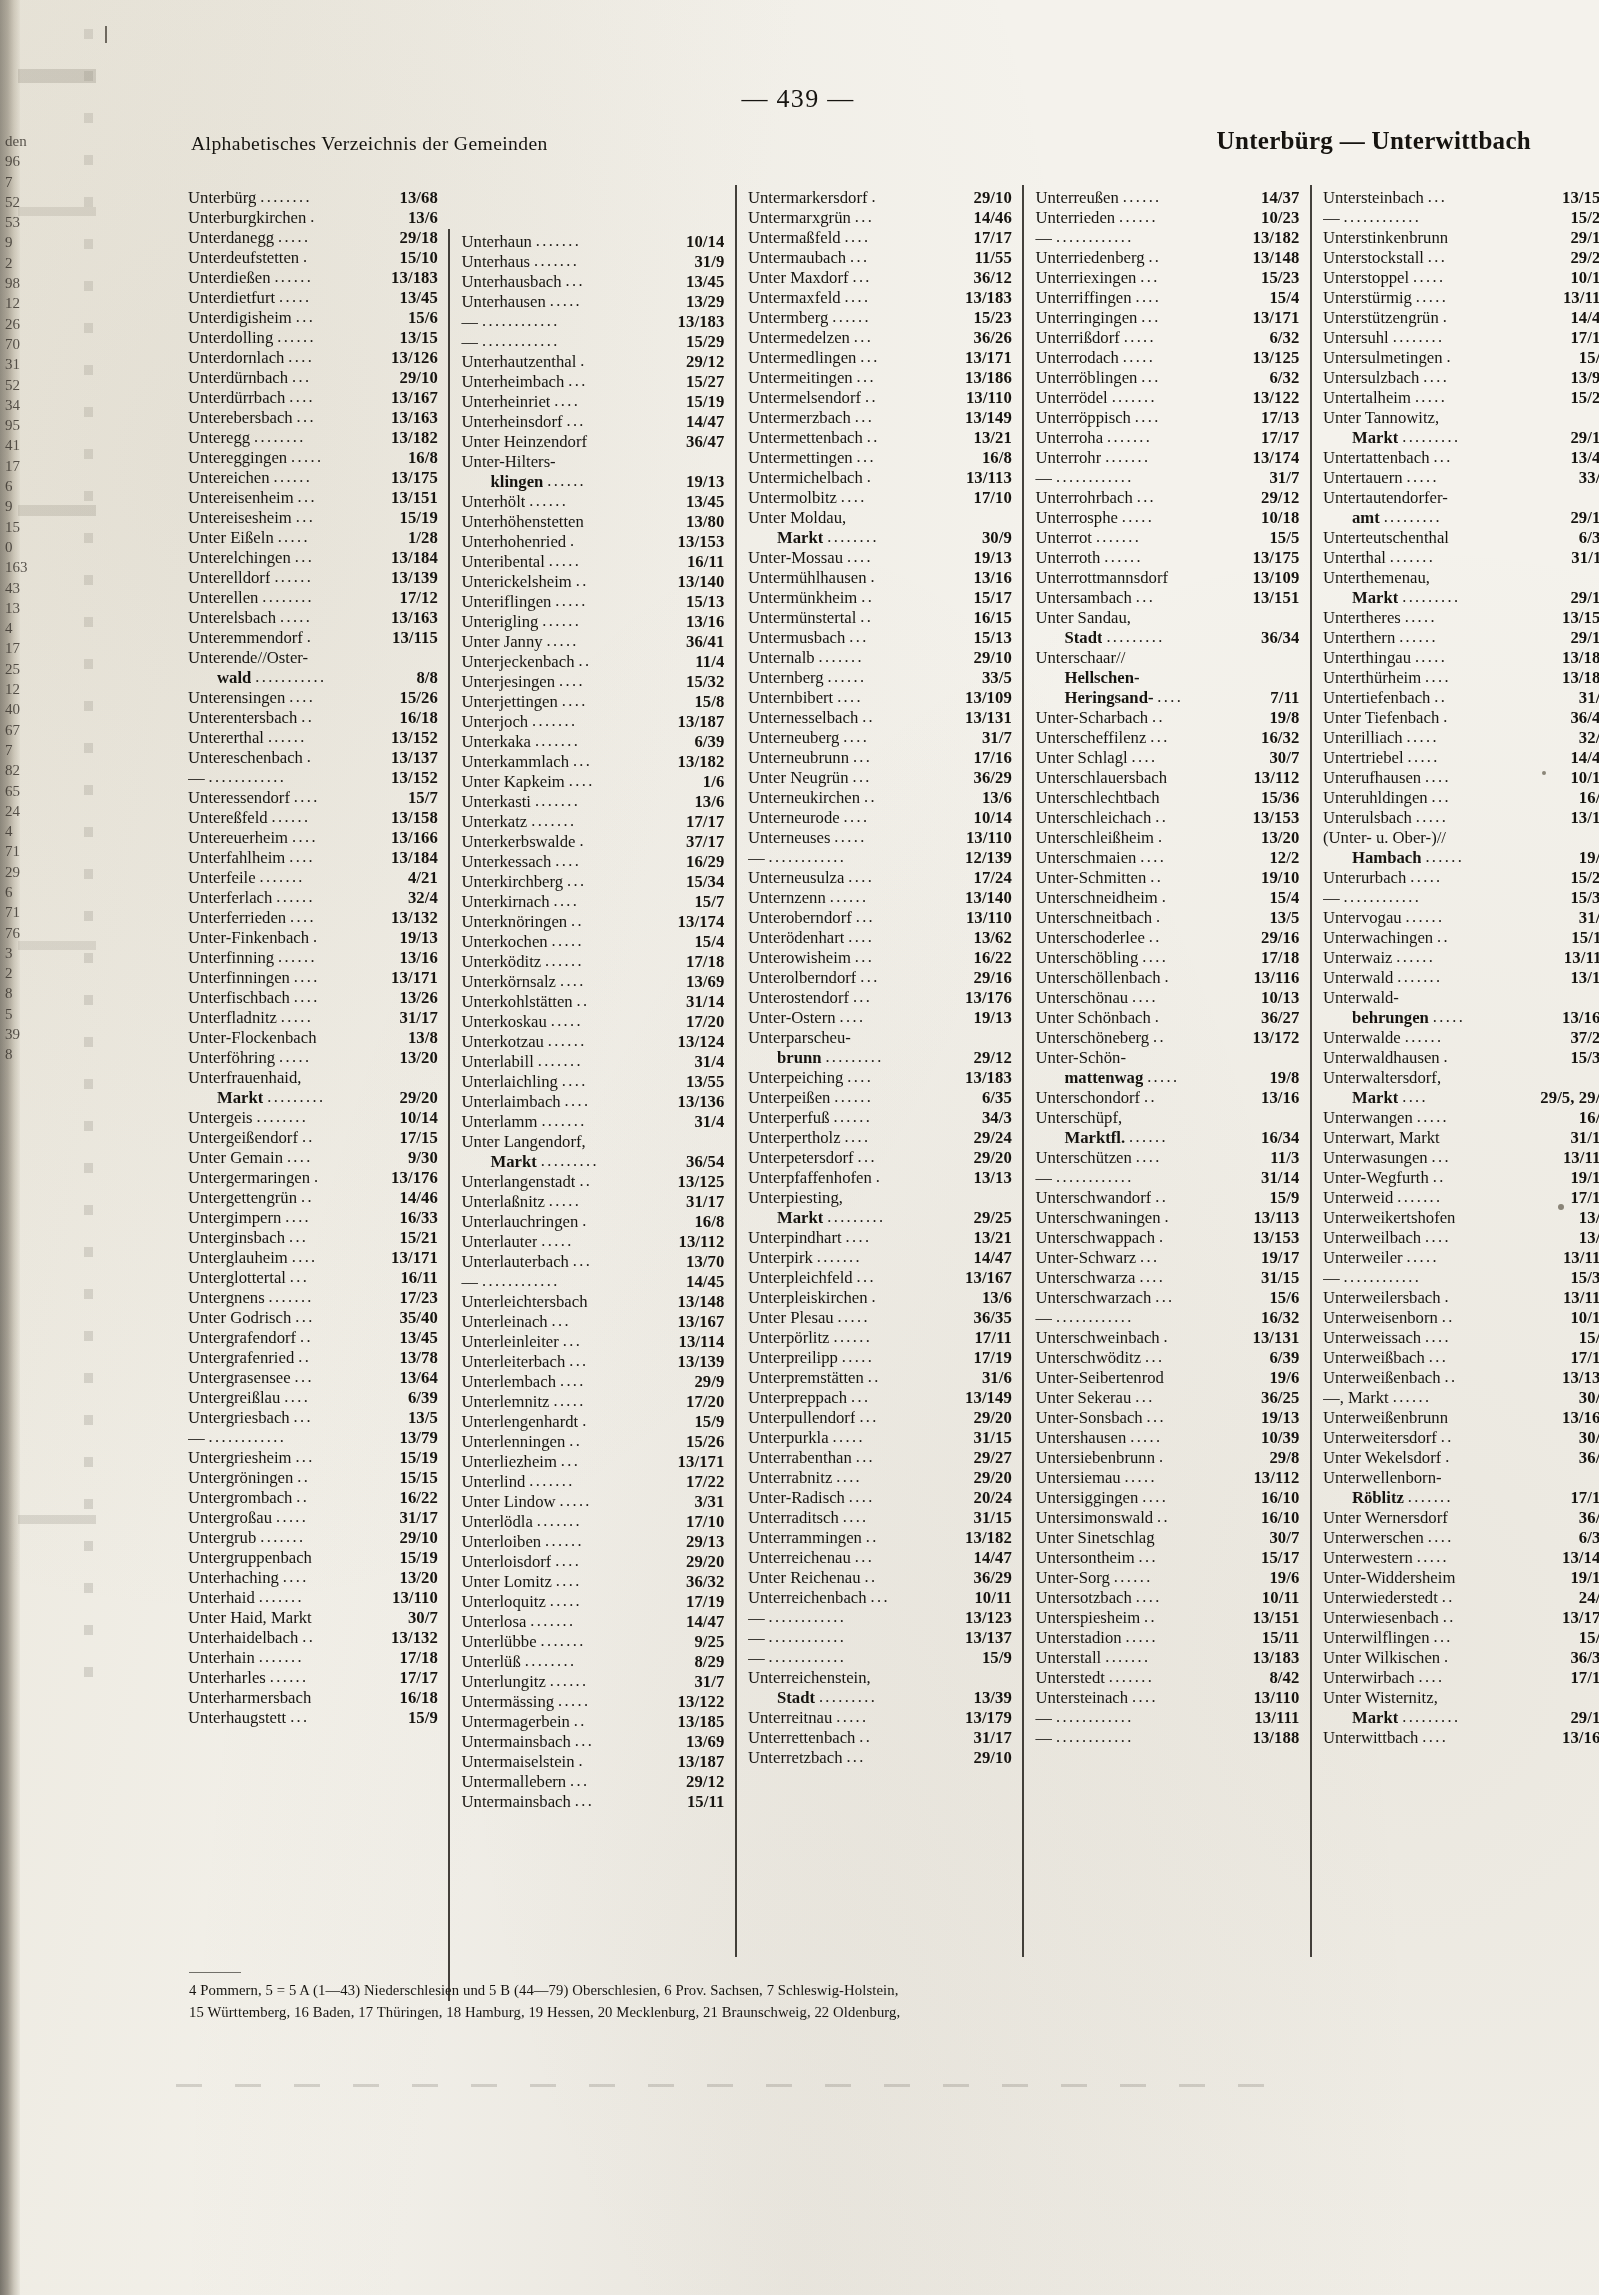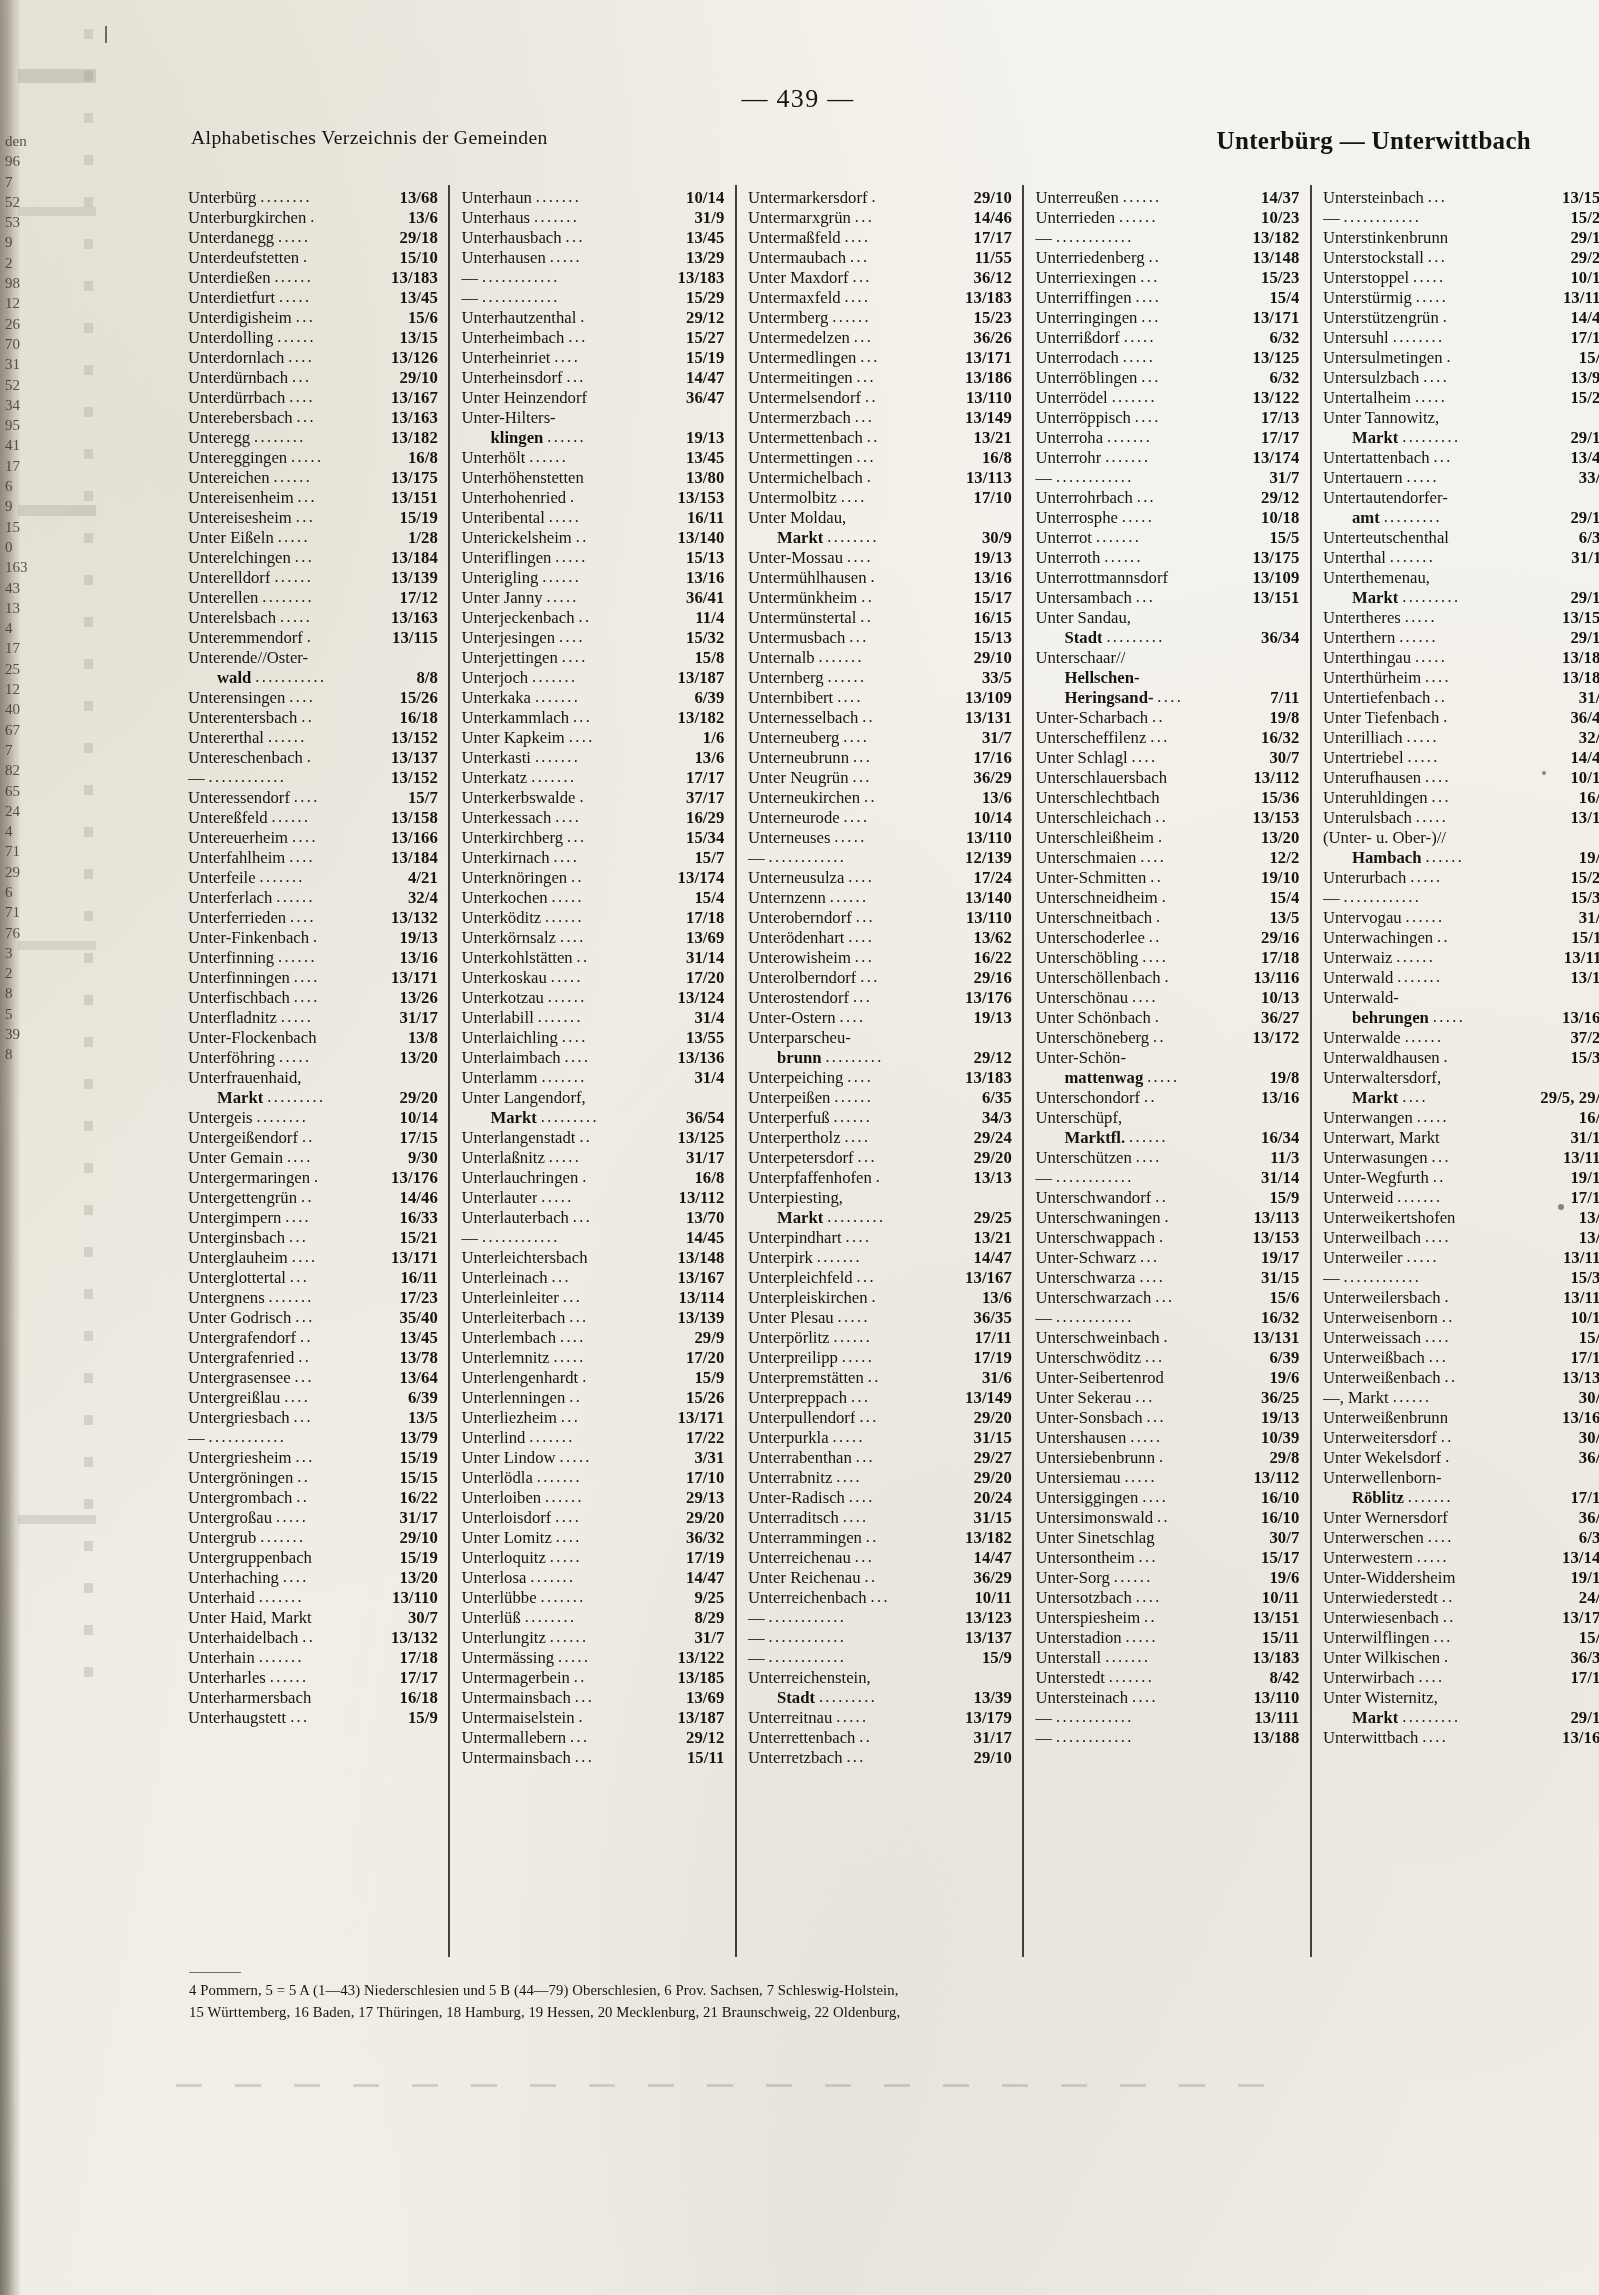--- a/index.html
+++ b/index.html
@@ -84,21 +84,21 @@
     letter-spacing: 1.3px;
     z-index: 6;
   }
   .runhead {
     position: absolute;
     top: 127px;
     left: 191px;
     right: 69px;
     display: flex;
     justify-content: space-between;
-    align-items: flex-start;
+    align-items: flex-end;
     z-index: 6;
   }
   .runhead-left {
     font-size: 19.6px;
     letter-spacing: 0.4px;
   }
   .runhead-right {
     font-size: 25px;
     font-weight: bold;
     letter-spacing: 0.3px;
@@ -121,21 +121,21 @@
   .col + .col { padding-left: 14.4px; }
   .col + .col::before {
     content: "";
     position: absolute;
     left: 1.3px; top: -2.6px;
     width: 2px; height: 1772px;
     background: #1d1a15;
     opacity: .82;
   }
   .c1 { width: 250px; }
-  .c2 { width: 263px; }
+  .c2 { width: 263px; margin-top: 44px; }
   .c3 { width: 264px; }
   .c4 { width: 264px; }
   .c5 { width: 286px; padding-right: 0; }
 
   .entry {
     display: flex;
     align-items: baseline;
     font-size: 16.7px;
     line-height: 20px;
     height: 20px;

